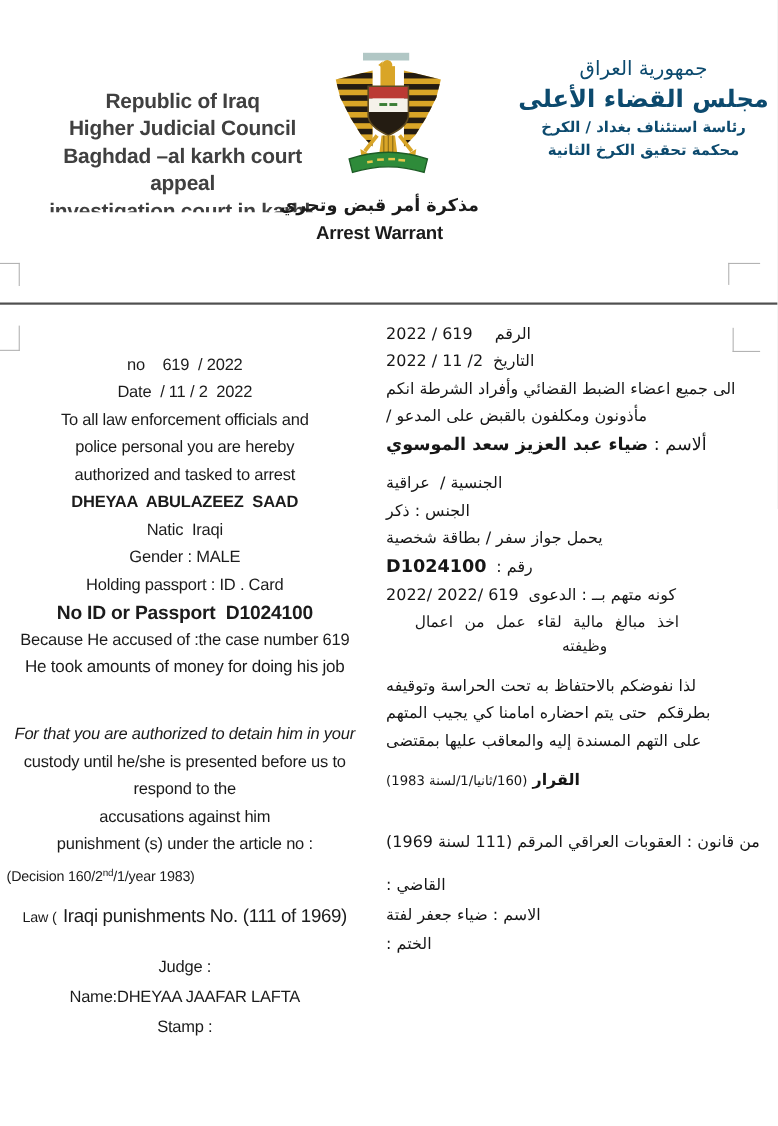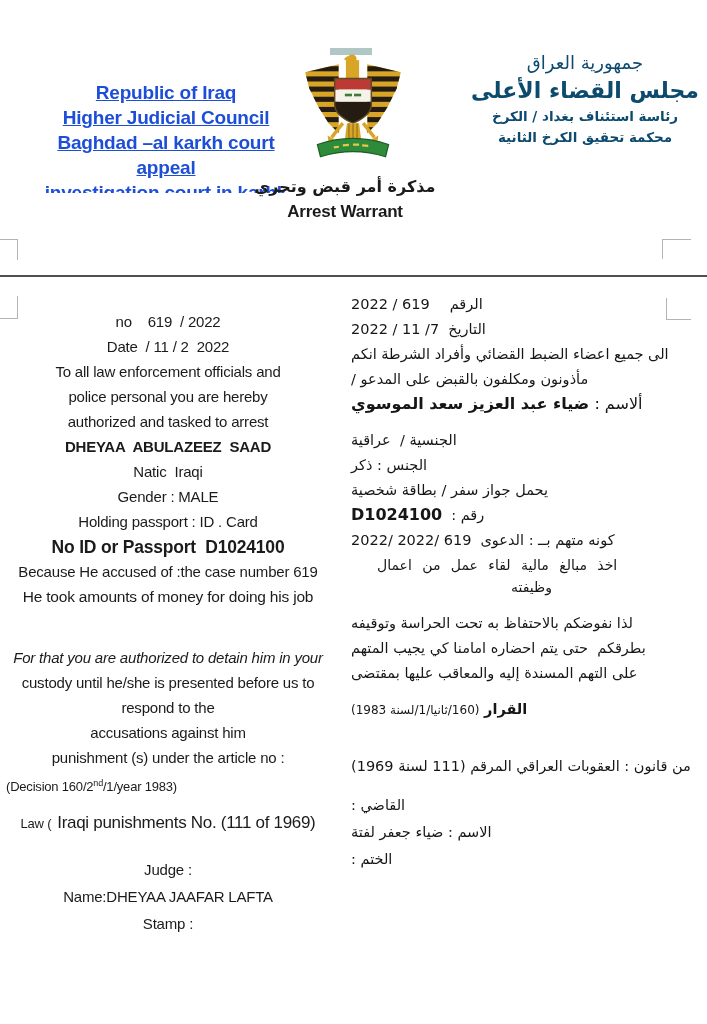--- a/index.html
+++ b/index.html
@@ -3,41 +3,41 @@
 <meta charset="utf-8">
 <style>
   html,body{margin:0;padding:0;background:#e8e8e8;}
   .page{
     position:relative;width:707px;height:1024px;background:#ffffff;
     font-family:"Liberation Sans",sans-serif;color:#1b1b1b;overflow:hidden;
     margin:0 auto;
   }
   
   .hdr-en{position:absolute;left:6px;top:80px;width:320px;text-align:center;
-    font-weight:700;font-size:19px;line-height:25px;letter-spacing:-0.2px;color:#1d4ed8;text-decoration:underline;}
+    font-weight:700;font-size:19px;line-height:25px;letter-spacing:-0.2px;color:#404040;}
   .hdr-en .clip{height:13px;overflow:hidden;}
   .hdr-ar{position:absolute;right:2px;top:50px;width:240px;text-align:center;direction:rtl;
     font-family:"DejaVu Sans",sans-serif;color:#0c4a6e;}
   .hdr-ar .l1{font-size:18px;font-weight:500;line-height:26px;}
   .hdr-ar .l2{font-size:22px;font-weight:700;line-height:30px;}
   .hdr-ar .l3,.hdr-ar .l4{font-size:13.5px;font-weight:700;line-height:21px;}
   .emblem{position:absolute;left:300px;top:52px;width:106px;height:120px;}
   .artifact{position:absolute;left:330px;top:48px;width:42px;height:7px;background:#a3bdbb;opacity:.85;}
   .title-block{position:absolute;left:250px;top:176px;width:190px;text-align:center;}
   .title-block .ar{font-family:"DejaVu Sans",sans-serif;direction:rtl;font-weight:700;font-size:16px;line-height:22px;}
   .title-block .en{font-weight:700;font-size:17px;line-height:22px;margin-top:3px;letter-spacing:-0.2px;}
   
   .frag{position:absolute;}
   .tl{left:0;top:239px;width:17px;height:20px;border-top:1.5px solid #b3b3b3;border-right:1.5px solid #b3b3b3;}
   .tr{left:662px;top:239px;width:28px;height:19px;border-top:1.5px solid #b3b3b3;border-left:1.5px solid #b3b3b3;}
   .midline{left:0;top:275px;width:707px;height:0;border-top:2px solid #4f4f4f;}
   .bl{left:0;top:296px;width:17px;height:22px;border-bottom:1.5px solid #b3b3b3;border-right:1.5px solid #b3b3b3;}
   .br{left:666px;top:298px;width:24px;height:21px;border-bottom:1.5px solid #b3b3b3;border-left:1.5px solid #b3b3b3;}
   
-  .en-col{position:absolute;left:0;top:313px;width:336px;text-align:center;letter-spacing:-0.2px;}
+  .en-col{position:absolute;left:0;top:323px;width:336px;text-align:center;letter-spacing:-0.2px;}
   .ar-col{position:absolute;right:0;top:295px;width:356px;direction:rtl;text-align:left;
     padding-left:0;padding-right:12px;box-sizing:border-box;
     font-family:"DejaVu Sans",sans-serif;color:#161616;}
   .ln{font-size:15px;line-height:18px;margin-bottom:7px;white-space:pre;}
   .ar-col .ln{font-size:14.5px;font-weight:500;}
   .big{font-size:17.5px;font-weight:600;}
   .bold{font-weight:700;}
   .sm{font-size:13px;}
   .xsm{font-size:12px;}
   .ta-left{text-align:left;padding-left:6px;}
@@ -174,21 +174,21 @@
 
     <div class="ln g18 lawline"><span class="pre">Law (</span> <span class="main">Iraqi punishments No. (111 of 1969)</span></div>
 
     <div class="ln g28 mb9">Judge :</div>
     <div class="ln mb9">Name:DHEYAA JAAFAR LAFTA</div>
     <div class="ln">Stamp :</div>
   </div>
 
   <div class="ar-col">
     <div class="ln"><span>الرقم</span><span dir="ltr" class="val-wide">2022 / 619</span></div>
-    <div class="ln g8"><span>التاريخ</span><span dir="ltr" class="val">2022 / 11 /7</span></div>
+    <div class="ln g8"><span>التاريخ</span><span dir="ltr" class="val">2022 / 11 /2</span></div>
     <div class="ln">الى جميع اعضاء الضبط القضائي وأفراد الشرطة انكم</div>
     <div class="ln">مأذونون ومكلفون بالقبض على المدعو /</div>
     <div class="ln" style="font-size:16px"><span>ألاسم :</span> <span class="bold">ضياء عبد العزيز سعد الموسوي</span></div>
 
     <div class="ln g18">الجنسية /  عراقية</div>
     <div class="ln">الجنس : ذكر</div>
     <div class="ln">يحمل جواز سفر / بطاقة شخصية</div>
     <div class="ln"><span>رقم :</span><span dir="ltr" class="val bold" style="font-size:16px">D1024100</span></div>
     <div class="ln"><span>كونه متهم بــ : الدعوى</span><span dir="ltr" class="val">2022/ 2022/ 619</span></div>
     <div class="ln spaced indent1" style="font-size:14px">اخذ مبالغ مالية لقاء عمل من اعمال</div>

